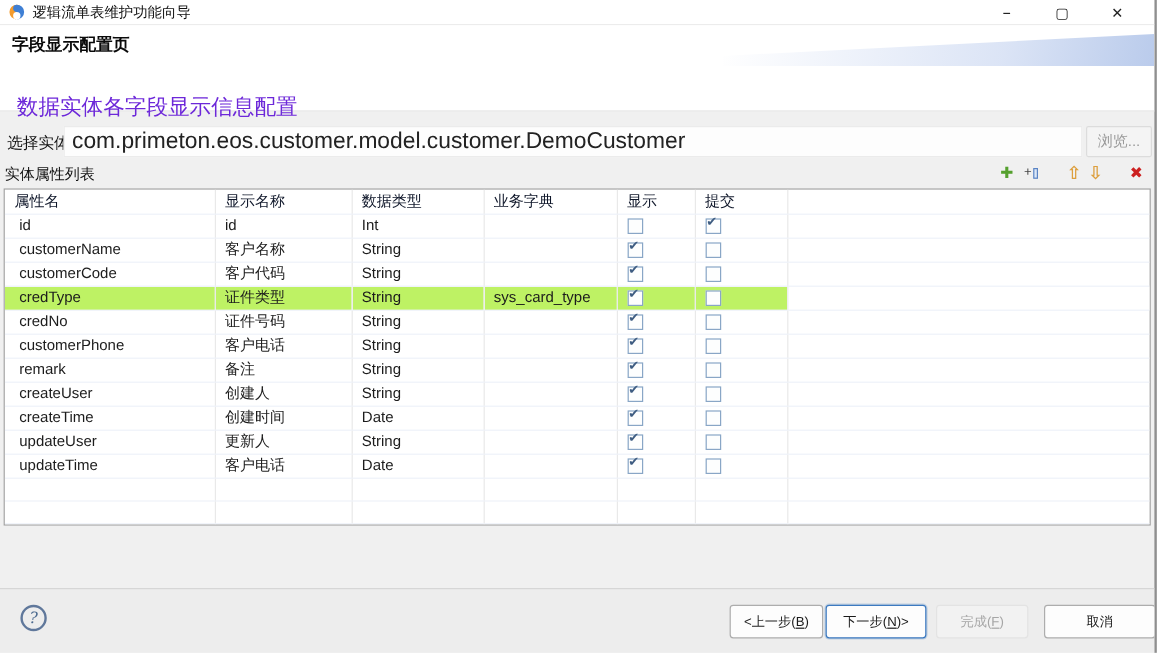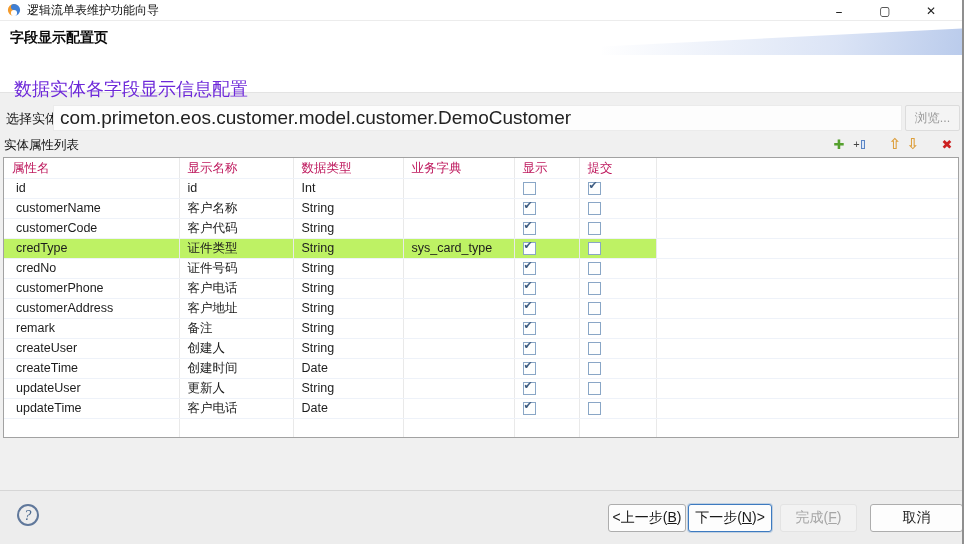--- a/index.html
+++ b/index.html
@@ -74,21 +74,21 @@
     position:absolute; left:3px; top:157px; width:956px; height:281px;
     background:#ffffff; border:1px solid #a2a2a2; overflow:hidden;
   }
   table.attr { border-collapse:collapse; table-layout:fixed; width:100%; }
   table.attr th, table.attr td {
     font-size:12.5px; font-weight:normal; text-align:left;
     padding:0 0 0 8px; height:19px; line-height:19px;
     border-right:1px solid #e9e9e9; border-bottom:1px solid #eef2f9;
     overflow:hidden; white-space:nowrap; color:#1c1c1c;
   }
-  table.attr th { height:20px; line-height:20px; color:#be185d;font-family:Liberation Serif, serif; }
+  table.attr th { height:20px; line-height:20px; color:#0f172a;font-family:Liberation Serif, serif; }
   table.attr th:first-child { padding-left:8px; }
   table.attr td:first-child { padding-left:12px; }
   table.attr th.filler, table.attr td.filler { border-right:none; }
   tr.selected td { background:#bef264; }
   tr.selected td.filler { background:#ffffff; }
   td.cb-cell { padding-left:4px; }
   .cb {
     display:inline-block; width:13px; height:13px; margin-top:3px;
     background:#fdfefe; border:1px solid #89a6c6; position:relative; vertical-align:top;
   }
@@ -104,21 +104,21 @@
   }
   .help-btn {
     position:absolute; left:17px; top:13px; width:22px; height:22px; border-radius:50%;
     border:2px solid #60789b; color:#4c6astro88; background:transparent;
     font-size:13px; color:#4c6a8f; display:flex; align-items:center; justify-content:center;
     font-family:"DejaVu Serif",serif; font-style:italic;
   }
   .btn {
     position:absolute; top:13px; height:28px;
     background:#fdfdfd; border:1px solid #adadad; border-radius:3px;
-    font-size:14px; color:#1a1a1a; font-family:inherit; text-align:center;
+    font-size:11px; color:#1a1a1a; font-family:inherit; text-align:center;
   }
   .btn .mn { text-decoration:underline; }
   .btn.back   { left:608px; width:78px; }
   .btn.next   { left:688px; width:84px; border:1px solid #3d7ac0; box-shadow:0 0 0 1px rgba(61,122,192,0.25); }
   .btn.finish { left:780px; width:77px; background:#f2f2f2; border:1px solid #e3e3e3; color:#a6a6a6; }
   .btn.cancel { left:870px; width:93px; }
 </style>
 </head>
 <body>
 
@@ -232,29 +232,20 @@
         <tr>
           <td>customerPhone</td>
           <td>客户电话</td>
           <td>String</td>
           <td></td>
           <td class="cb-cell"><span class="cb checked" data-glyph="✔"></span></td>
           <td class="cb-cell"><span class="cb" data-glyph="✔"></span></td>
           <td class="filler"></td>
         </tr>
         <tr>
-          <td>customerAddress</td>
-          <td>客户地址</td>
-          <td>String</td>
-          <td></td>
-          <td class="cb-cell"><span class="cb checked" data-glyph="✔"></span></td>
-          <td class="cb-cell"><span class="cb" data-glyph="✔"></span></td>
-          <td class="filler"></td>
-        </tr>
-        <tr>
           <td>remark</td>
           <td>备注</td>
           <td>String</td>
           <td></td>
           <td class="cb-cell"><span class="cb checked" data-glyph="✔"></span></td>
           <td class="cb-cell"><span class="cb" data-glyph="✔"></span></td>
           <td class="filler"></td>
         </tr>
         <tr>
           <td>createUser</td>

